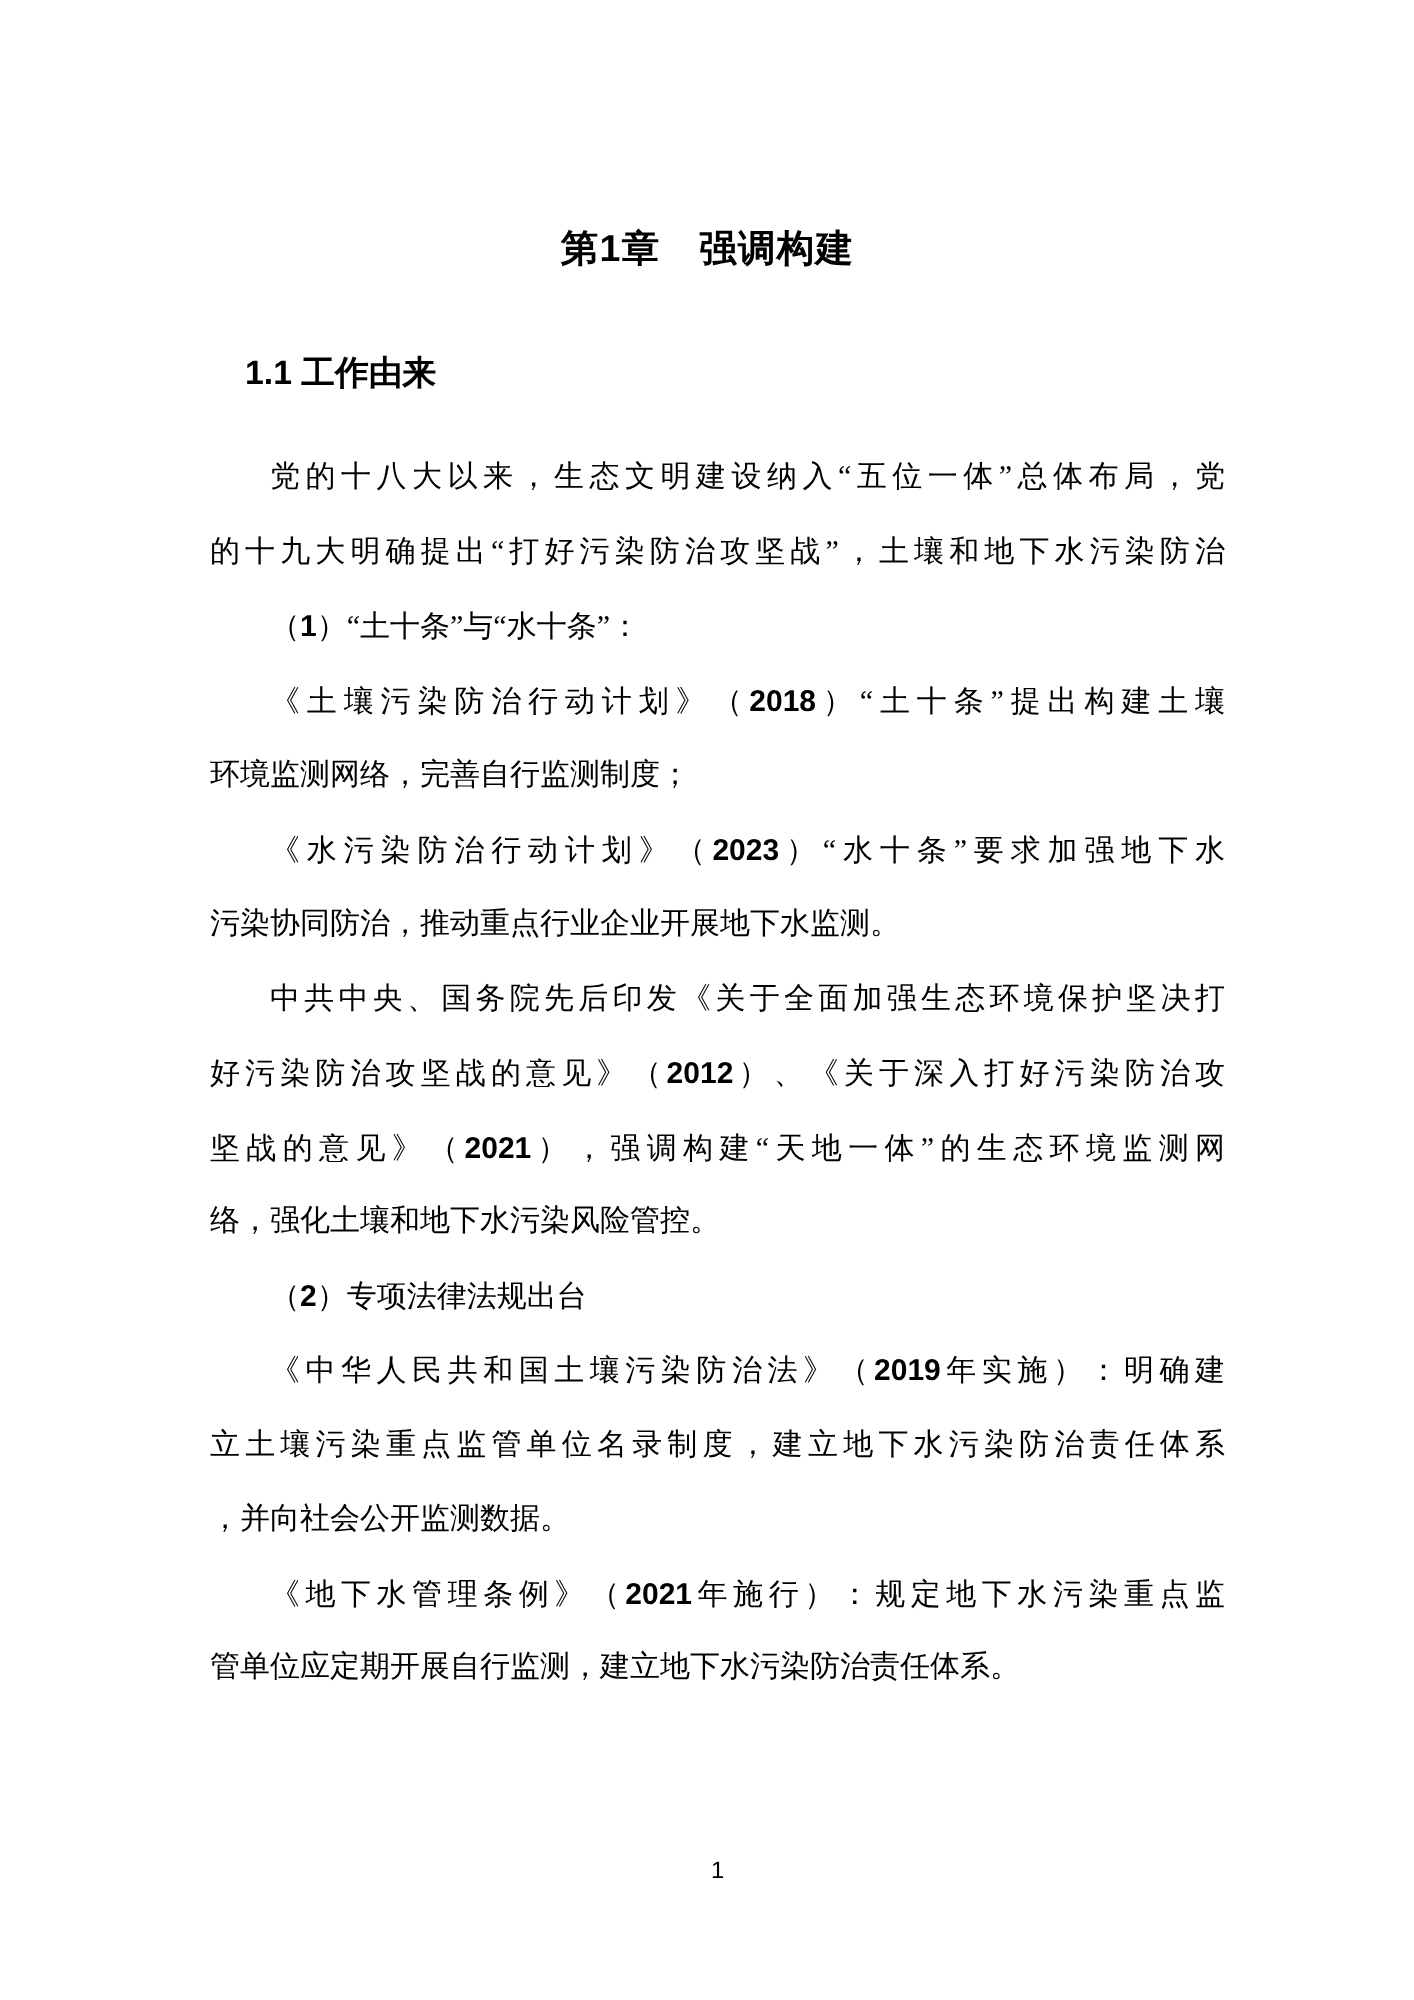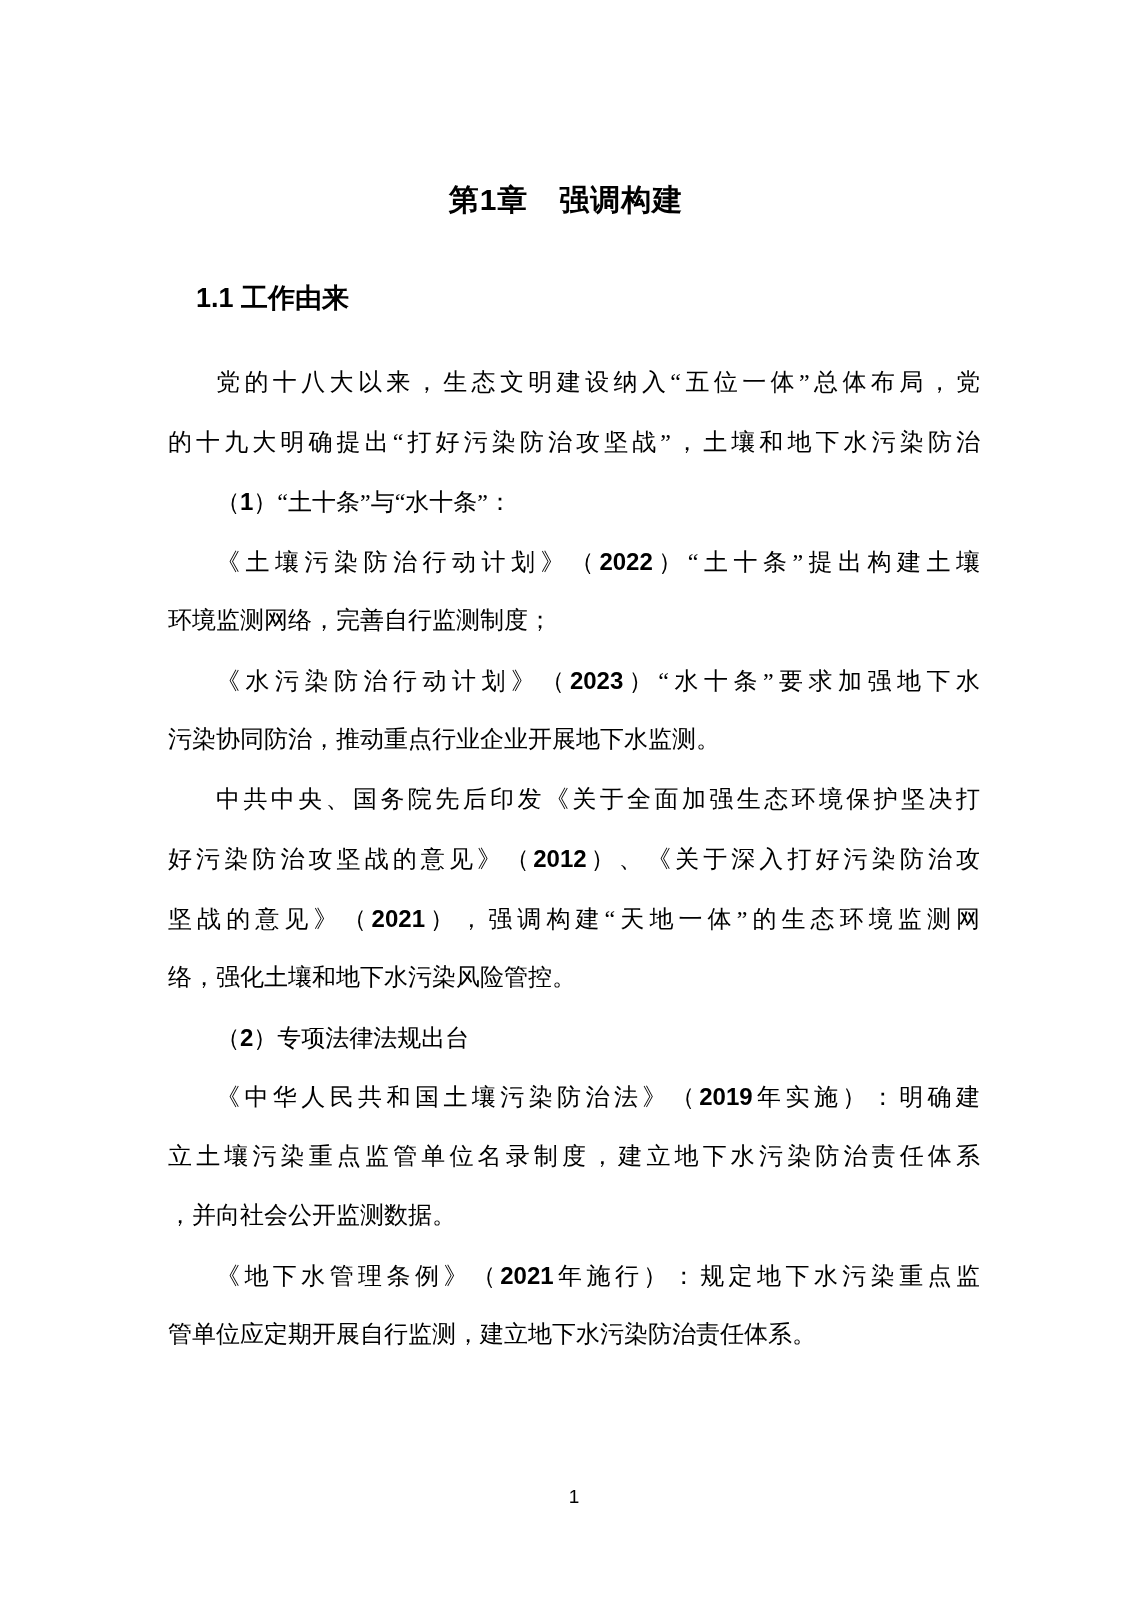--- a/index.html
+++ b/index.html
@@ -81,21 +81,21 @@
 
 <div class="page">
   <div class="chapter-title">第1章　强调构建</div>
 
   <div class="section-heading">1.1 工作由来</div>
 
   <div class="body-text">
       <div class="line j ind">党的十八大以来，生态文明建设纳入“五位一体”总体布局，党</div>
       <div class="line j">的十九大明确提出“打好污染防治攻坚战”，土壤和地下水污染防治</div>
       <div class="line ind">（<span class="num">1</span>）“土十条”与“水十条”：</div>
-      <div class="line j ind">《土壤污染防治行动计划》（<span class="num">2022</span>）“土十条”提出构建土壤</div>
+      <div class="line j ind">《土壤污染防治行动计划》（<span class="num">2018</span>）“土十条”提出构建土壤</div>
       <div class="line">环境监测网络，完善自行监测制度；</div>
       <div class="line j ind">《水污染防治行动计划》（<span class="num">2023</span>）“水十条”要求加强地下水</div>
       <div class="line">污染协同防治，推动重点行业企业开展地下水监测。</div>
       <div class="line j ind">中共中央、国务院先后印发《关于全面加强生态环境保护坚决打</div>
       <div class="line j">好污染防治攻坚战的意见》（<span class="num">2012</span>）、《关于深入打好污染防治攻</div>
       <div class="line j">坚战的意见》（<span class="num">2021</span>），强调构建“天地一体”的生态环境监测网</div>
       <div class="line">络，强化土壤和地下水污染风险管控。</div>
       <div class="line ind">（<span class="num">2</span>）专项法律法规出台</div>
       <div class="line j ind">《中华人民共和国土壤污染防治法》（<span class="num">2019</span>年实施）：明确建</div>
       <div class="line j">立土壤污染重点监管单位名录制度，建立地下水污染防治责任体系</div>

